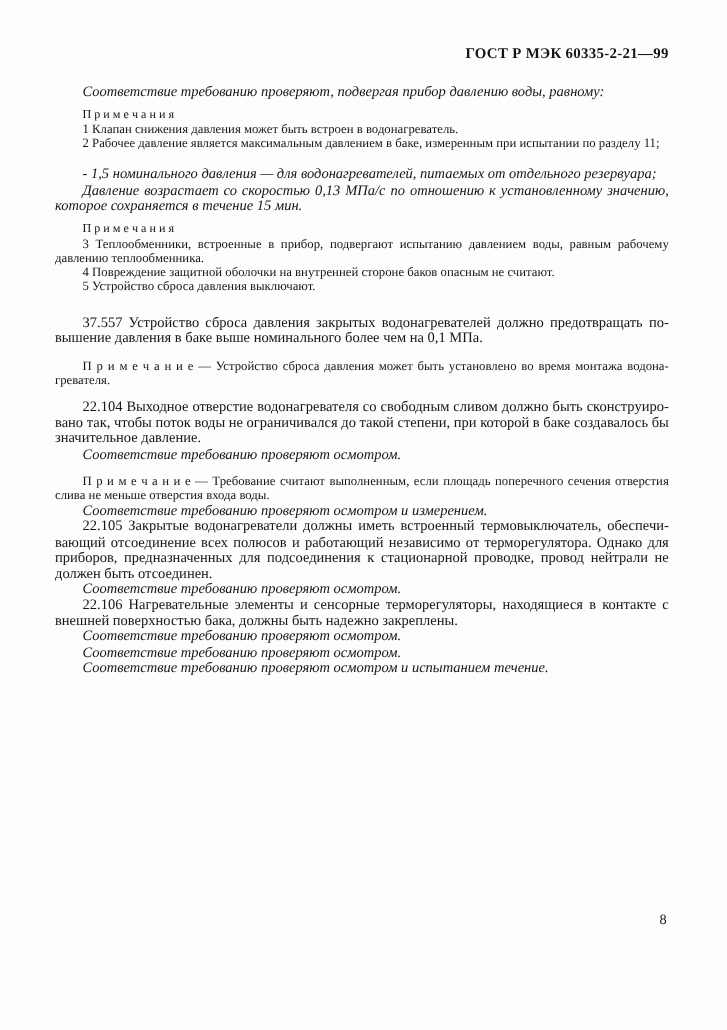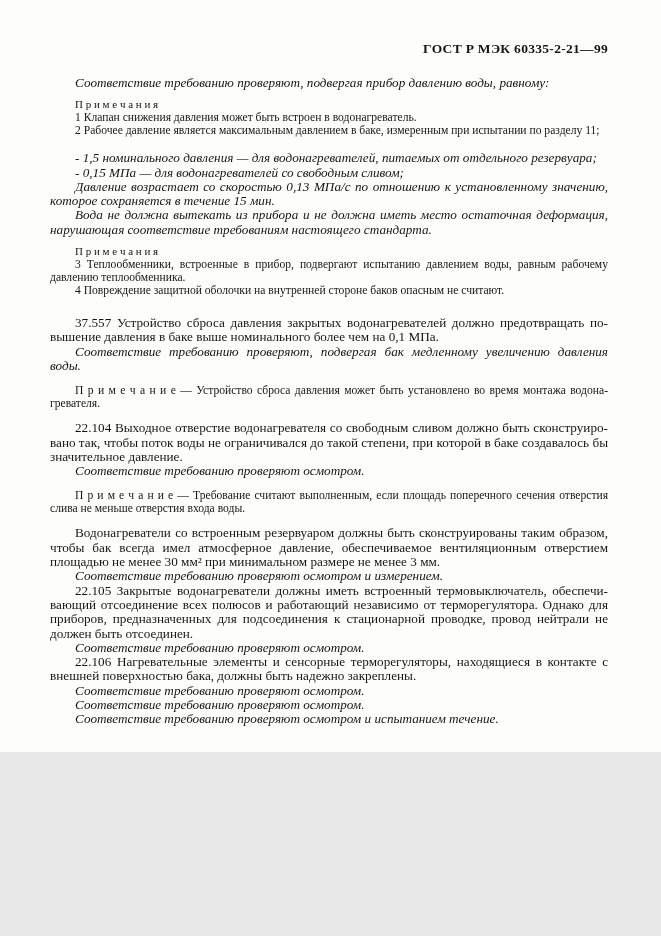--- a/index.html
+++ b/index.html
@@ -1,19 +1,19 @@
 <!DOCTYPE html>
 <html lang="ru"><head>
 <meta charset="utf-8">
 <style>
   html,body{margin:0;padding:0;}
   body{background:#e8e8e8;font-family:"Liberation Serif","DejaVu Serif",serif;}
   .page{
     position:relative;
-    width:661px;height:752px;
+    width:661px;height:936px;
     margin:0 auto;
     background:#fdfdfc;
     color:#151515;
     overflow:hidden;
     box-sizing:border-box;
   }
   .content{
     position:absolute;
     left:50px;right:53px;top:42px;
   }
@@ -71,39 +71,36 @@
 
     <p class="doc-header">ГОСТ Р МЭК 60335-2-21—99</p>
 
     <p class="pi">Соответствие требованию проверяют, подвергая прибор давлению воды, равному:</p>
 
     <p class="note-h g8">П р и м е ч а н и я</p>
     <p class="note">1  Клапан снижения давления может быть встроен в водонагреватель.</p>
     <p class="note">2  Рабочее давление является максимальным давлением в баке, измеренным при испытании по разделу 11;</p>
 
     <p class="pi g14">- 1,5 номинального давления — для водонагревателей, питаемых от отдельного резервуара;</p>
-    <p class="pi">- 0,15 МПа — для водонагревателей со свободным сливом;</p>
     <p class="pi">Давление возрастает со скоростью 0,13 МПа/с по отношению к установленному значению, кото­рое сохраняется в течение 15 мин.</p>
-    <p class="pi">Вода не должна вытекать из прибора и не должна иметь место остаточная деформация, нарушающая соответствие требованиям настоящего стандарта.</p>
 
     <p class="note-h g8">П р и м е ч а н и я</p>
     <p class="note">3  Теплообменники, встроенные в прибор, подвергают испытанию давлением воды, равным рабочему давлению теплообменника.</p>
     <p class="note">4  Повреждение защитной оболочки на внутренней стороне баков опасным не считают.</p>
+    <p class="note">5  Устройство сброса давления выключают.</p>
 
     <p class="p g20">37.557  Устройство сброса давления закрытых водонагревателей должно предотвращать по­вышение давления в баке выше номинального более чем на 0,1 МПа.</p>
-    <p class="pi">Соответствие требованию проверяют, подвергая бак медленному увеличению давления воды.</p>
 
     <p class="note g12">П р и м е ч а н и е — Устройство сброса давления может быть установлено во время монтажа водона­гревателя.</p>
 
     <p class="p g12">22.104  Выходное отверстие водонагревателя со свободным сливом должно быть сконструиро­вано так, чтобы поток воды не ограничивался до такой степени, при которой в баке создавалось бы значительное давление.</p>
     <p class="pi">Соответствие требованию проверяют осмотром.</p>
 
     <p class="note g12">П р и м е ч а н и е — Требование считают выполненным, если площадь поперечного сечения отверстия слива не меньше отверстия входа воды.</p>
 
-    <p class="p g12">Водонагреватели со встроенным резервуаром должны быть сконструированы таким образом, чтобы бак всегда имел атмосферное давление, обеспечиваемое вентиляционным отверстием площа­дью не менее 30 мм² при минимальном размере не менее 3 мм.</p>
     <p class="pi">Соответствие требованию проверяют осмотром и измерением.</p>
 
     <p class="p">22.105  Закрытые водонагреватели должны иметь встроенный термовыключатель, обеспечи­вающий отсоединение всех полюсов и работающий независимо от терморегулятора. Однако для приборов, предназначенных для подсоединения к стационарной проводке, провод нейтрали не должен быть отсоединен.</p>
     <p class="pi">Соответствие требованию проверяют осмотром.</p>
 
     <p class="p">22.106  Нагревательные элементы и сенсорные терморегуляторы, находящиеся в контакте с внешней поверхностью бака, должны быть надежно закреплены.</p>
     <p class="pi">Соответствие требованию проверяют осмотром.</p>
 
     <p class="pi">Соответствие требованию проверяют осмотром.</p>
 

